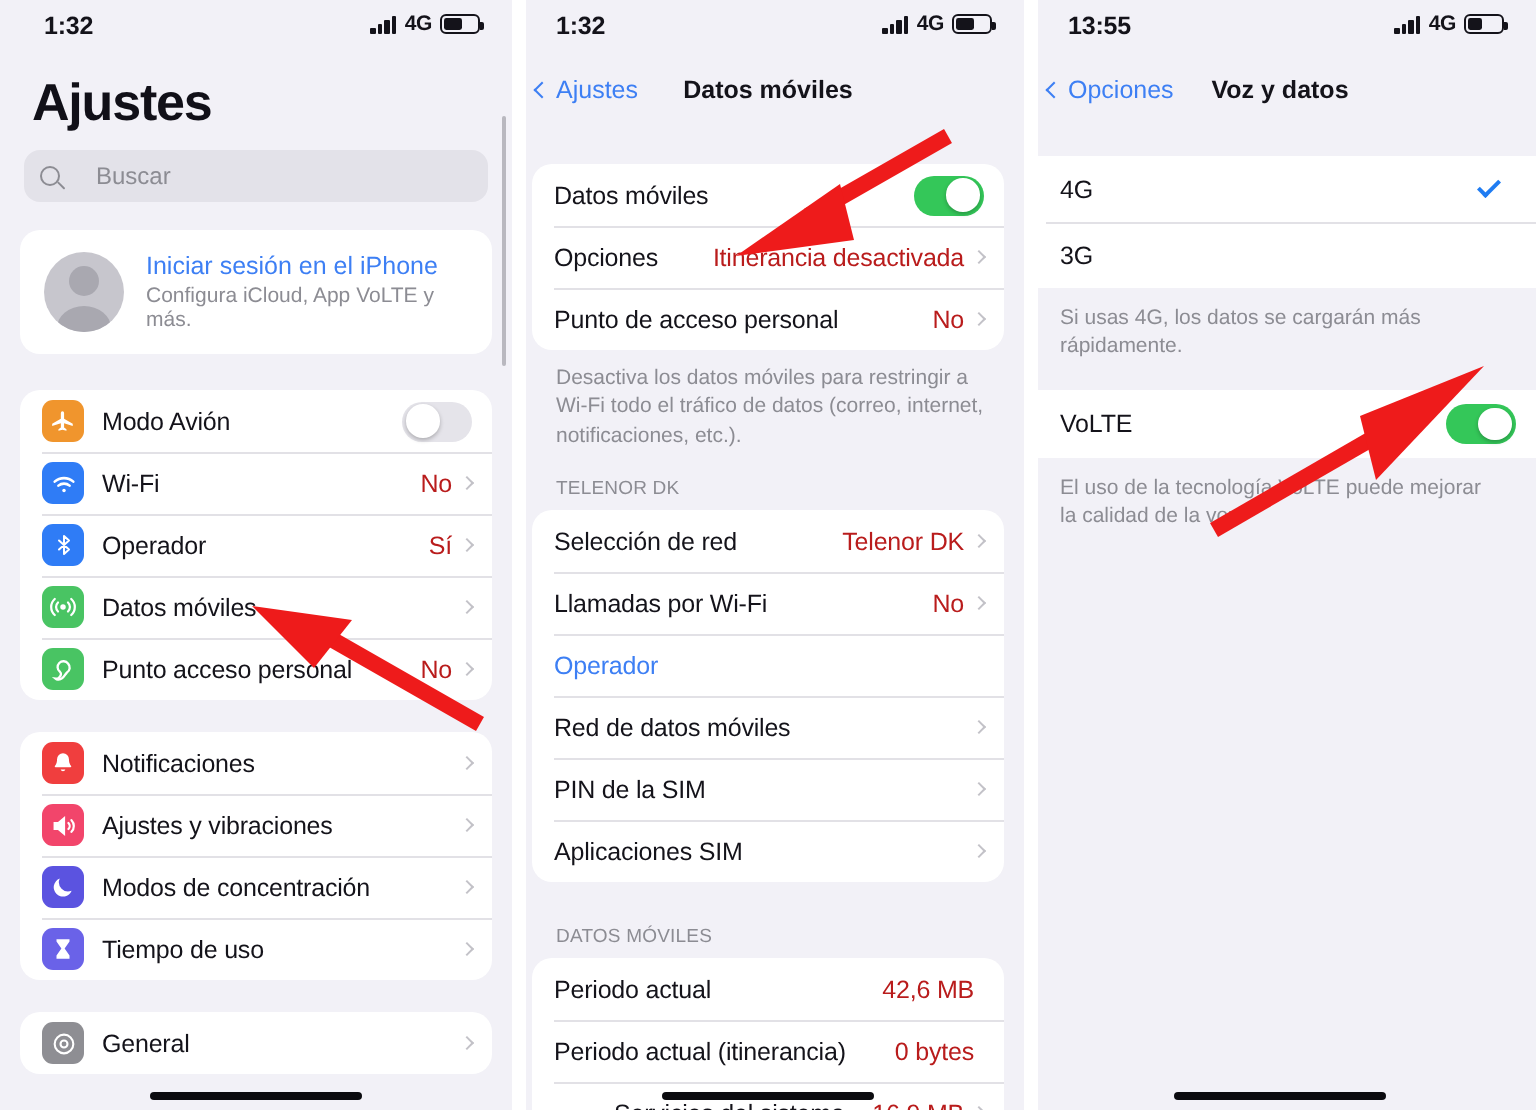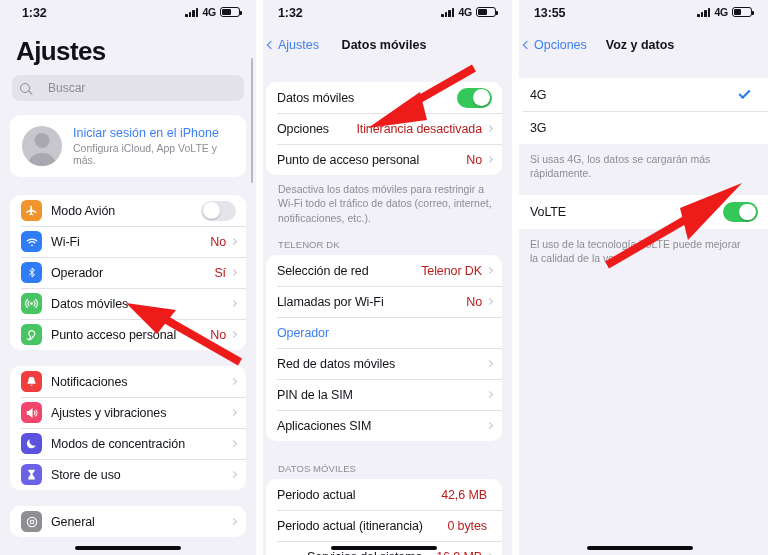--- a/index.html
+++ b/index.html
@@ -358,21 +358,21 @@
         </div>
         <div class="label">Modos de concentración</div>
         <div class="chev"></div>
       </div>
       <div class="row">
         <div class="app-icon" style="background:#6a62e8">
           <svg width="13" height="13" viewBox="0 0 24 24" fill="#fff">
               <path d="M6 3h12v2l-4.5 6.5L18 18v3H6v-3l4.5-6.5L6 5z"></path>
             </svg>
         </div>
-        <div class="label">Store de uso</div>
+        <div class="label">Tiempo de uso</div>
         <div class="chev"></div>
       </div>
     </div>
 
     <div class="group">
       <div class="row">
         <div class="app-icon" style="background:#8e8e93">
           <svg width="14" height="14" viewBox="0 0 24 24" fill="none" stroke="#fff" stroke-width="1.8">
               <circle cx="12" cy="12" r="3"></circle>
               <circle cx="12" cy="12" r="8"></circle>

